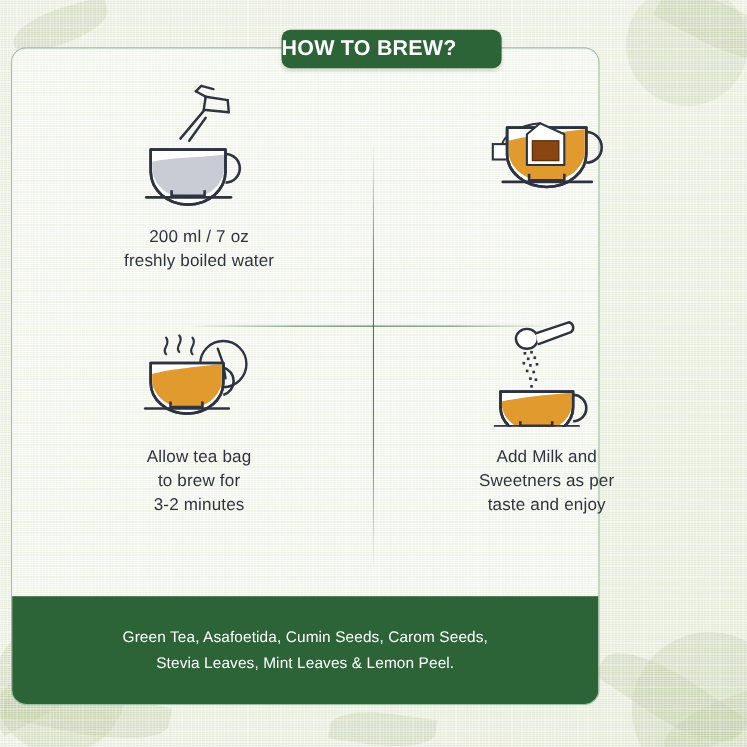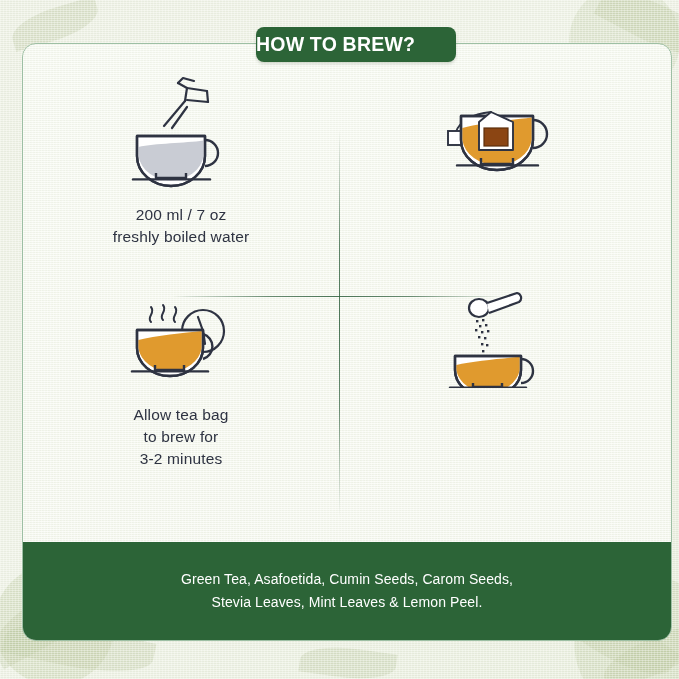--- a/index.html
+++ b/index.html
@@ -44,23 +44,23 @@
     inset: 0;
     background-image:
       repeating-linear-gradient(0deg, rgba(255,255,255,0.35) 0 1px, rgba(0,0,0,0.012) 1px 2px),
       repeating-linear-gradient(90deg, rgba(255,255,255,0.22) 0 1px, rgba(0,0,0,0.01) 1px 3px);
     pointer-events: none;
   }
 
   
   #card {
     position: absolute;
-    left: 22px;
+    left: 10px;
     top: 43px;
-    width: 650px;
+    width: 535px;
     height: 598px;
     box-sizing: border-box;
     border: 1px solid #9dbfa4;
     border-radius: 14px;
     background: linear-gradient(180deg, #f7faf1 0%, #f6f9ef 60%, #f5f8ee 100%);
     overflow: hidden;
   }
   #card .card-texture {
     position: absolute;
     inset: 0;
@@ -327,16 +327,19 @@
           <path d="M24,70 L24,84 A33,27 0 0 0 90,84 L90,70 Z" fill="#ffffff" stroke="#2e3342" stroke-width="2.4" stroke-linejoin="round"></path>
           <path d="M25.3,79 C42,75 72,72.5 88.7,70.8 L88.7,84 A32,26 0 0 1 25.3,84 Z" fill="#e09a2e"></path>
           <path d="M24,70 L24,84 A33,27 0 0 0 90,84 L90,70 Z" fill="none" stroke="#2e3342" stroke-width="2.4" stroke-linejoin="round"></path>
 
           <path d="M90,73 a12,12 0 0 1 0,24" fill="none" stroke="#2e3342" stroke-width="2.4"></path>
 
           <path d="M42,97 L42,101 L71,101 L71,97" fill="none" stroke="#2e3342" stroke-width="2.4" stroke-linejoin="round"></path>
           <line x1="19" y1="101.6" x2="95" y2="101.6" stroke="#2e3342" stroke-width="2.4" stroke-linecap="round"></line>
         </svg>
       </div>
+      <div class="step-label">Add Milk and
+Sweetners as per
+taste and enjoy</div>
     </div>
 
   </div>
 </div>
 
 </body></html>

